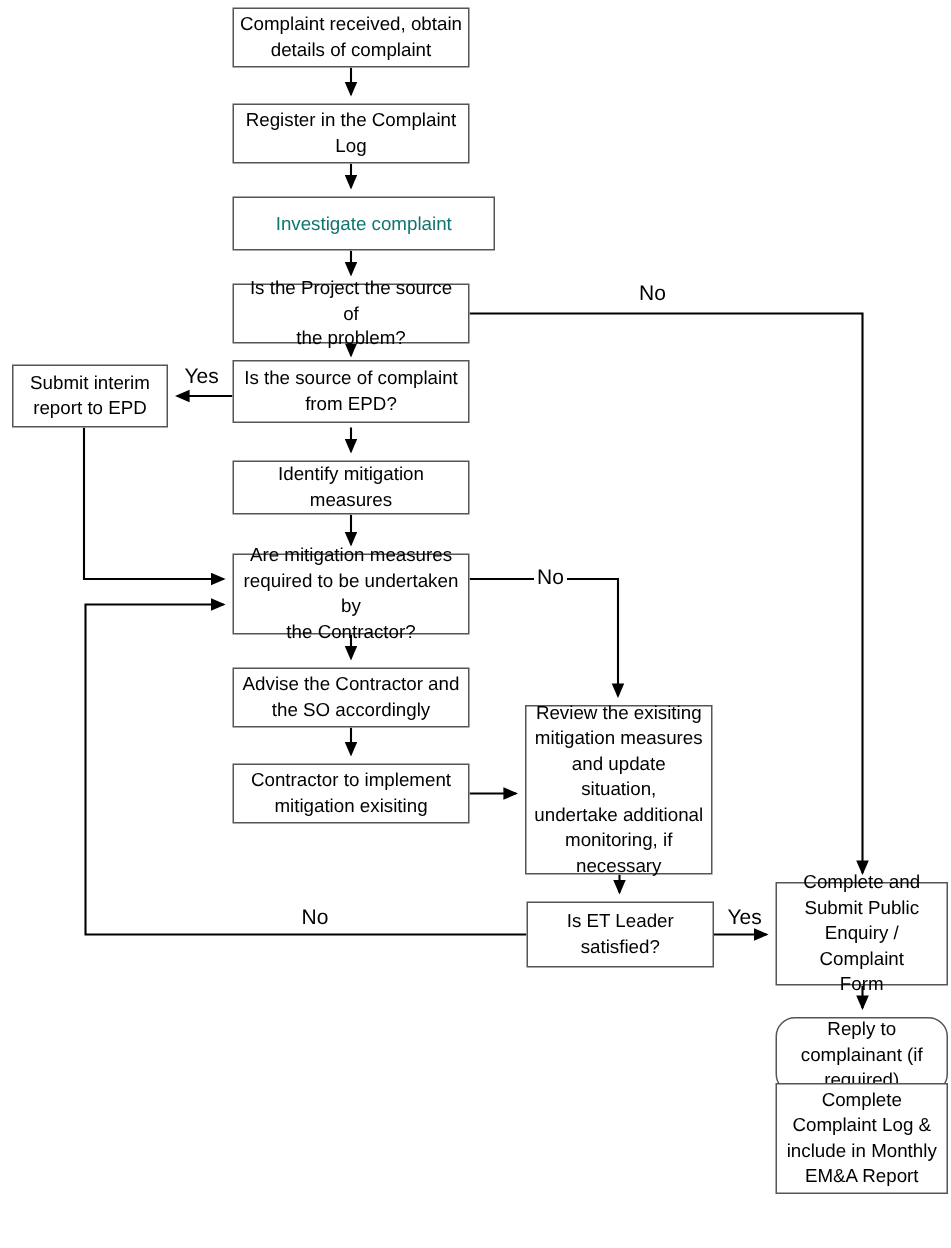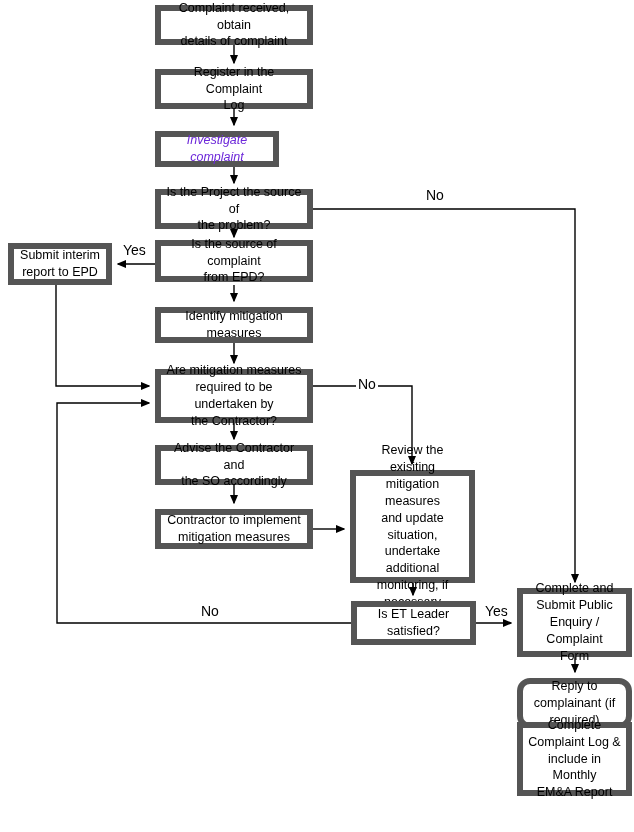--- a/index.html
+++ b/index.html
@@ -20,21 +20,21 @@
     position: absolute;
     left: 0;
     top: 0;
     width: 634px;
     height: 832px;
     pointer-events: none;
   }
   .node {
     position: absolute;
     box-sizing: border-box;
-    border: 6px solid #a16207;
+    border: 1px solid #a16207;
     background: #ffffff;
     color: #000000;
     display: flex;
     align-items: center;
     justify-content: center;
     text-align: center;
     font-size: 12.5px;
     line-height: 1.35;
     padding: 2px 4px;
     white-space: pre-line;
@@ -82,35 +82,35 @@
         <path d="M575,657 L575,672" fill="none" stroke="#000000" stroke-width="1.4" marker-end="url(#arrowhead)"></path>
         <path d="M575,729 L575,744" fill="none" stroke="#000000" stroke-width="1.4" marker-end="url(#arrowhead)"></path>
       </g>
   </svg>
 
   <div id="node-layer">
       <div class="node" style="left: 155px; top: 5px; width: 158px; height: 40px; border-color: rgb(85, 85, 85); background: rgb(255, 255, 255); color: rgb(0, 0, 0);"><span>Complaint received, obtain
 details of complaint</span></div>
       <div class="node" style="left: 155px; top: 69px; width: 158px; height: 40px; border-color: rgb(85, 85, 85); background: rgb(255, 255, 255); color: rgb(0, 0, 0);"><span>Register in the Complaint
 Log</span></div>
-      <div class="node" style="left: 155px; top: 131px; width: 124px; height: 36px; border-color: rgb(85, 85, 85); background: rgb(255, 255, 255); color: #6d28d9; font-style: italic;"><span>Investigate complaint</span></div>
+      <div class="node" style="left: 155px; top: 131px; width: 175px; height: 36px; border-color: rgb(85, 85, 85); background: rgb(255, 255, 255); color: #0f766e;"><span>Investigate complaint</span></div>
       <div class="node" style="left: 155px; top: 189px; width: 158px; height: 40px; border-color: rgb(85, 85, 85); background: rgb(255, 255, 255); color: rgb(0, 0, 0);"><span>Is the Project the source of
 the problem?</span></div>
       <div class="node" style="left: 155px; top: 240px; width: 158px; height: 42px; border-color: rgb(85, 85, 85); background: rgb(255, 255, 255); color: rgb(0, 0, 0);"><span>Is the source of complaint
 from EPD?</span></div>
       <div class="node" style="left: 8px; top: 243px; width: 104px; height: 42px; border-color: rgb(85, 85, 85); background: rgb(255, 255, 255); color: rgb(0, 0, 0);"><span>Submit interim
 report to EPD</span></div>
       <div class="node" style="left: 155px; top: 307px; width: 158px; height: 36px; border-color: rgb(85, 85, 85); background: rgb(255, 255, 255); color: rgb(0, 0, 0);"><span>Identify mitigation measures</span></div>
       <div class="node" style="left: 155px; top: 369px; width: 158px; height: 54px; border-color: rgb(85, 85, 85); background: rgb(255, 255, 255); color: rgb(0, 0, 0); justify-content: flex-end;"><span>Are mitigation measures
 required to be undertaken by
 the Contractor?</span></div>
       <div class="node" style="left: 155px; top: 445px; width: 158px; height: 40px; border-color: rgb(85, 85, 85); background: rgb(255, 255, 255); color: rgb(0, 0, 0);"><span>Advise the Contractor and
 the SO accordingly</span></div>
       <div class="node" style="left: 155px; top: 509px; width: 158px; height: 40px; border-color: rgb(85, 85, 85); background: rgb(255, 255, 255); color: rgb(0, 0, 0);"><span>Contractor to implement
-mitigation measures</span></div>
+mitigation exisiting</span></div>
       <div class="node" style="left: 350px; top: 470px; width: 125px; height: 113px; border-color: rgb(85, 85, 85); background: rgb(255, 255, 255); color: rgb(0, 0, 0);"><span>Review the exisiting
 mitigation measures
 and update situation,
 undertake additional
 monitoring, if
 necessary</span></div>
       <div class="node" style="left: 351px; top: 601px; width: 125px; height: 44px; border-color: rgb(85, 85, 85); background: rgb(255, 255, 255); color: rgb(0, 0, 0);"><span>Is ET Leader
 satisfied?</span></div>
       <div class="node" style="left: 517px; top: 588px; width: 115px; height: 69px; border-color: rgb(85, 85, 85); background: rgb(255, 255, 255); color: rgb(0, 0, 0);"><span>Complete and
 Submit Public

